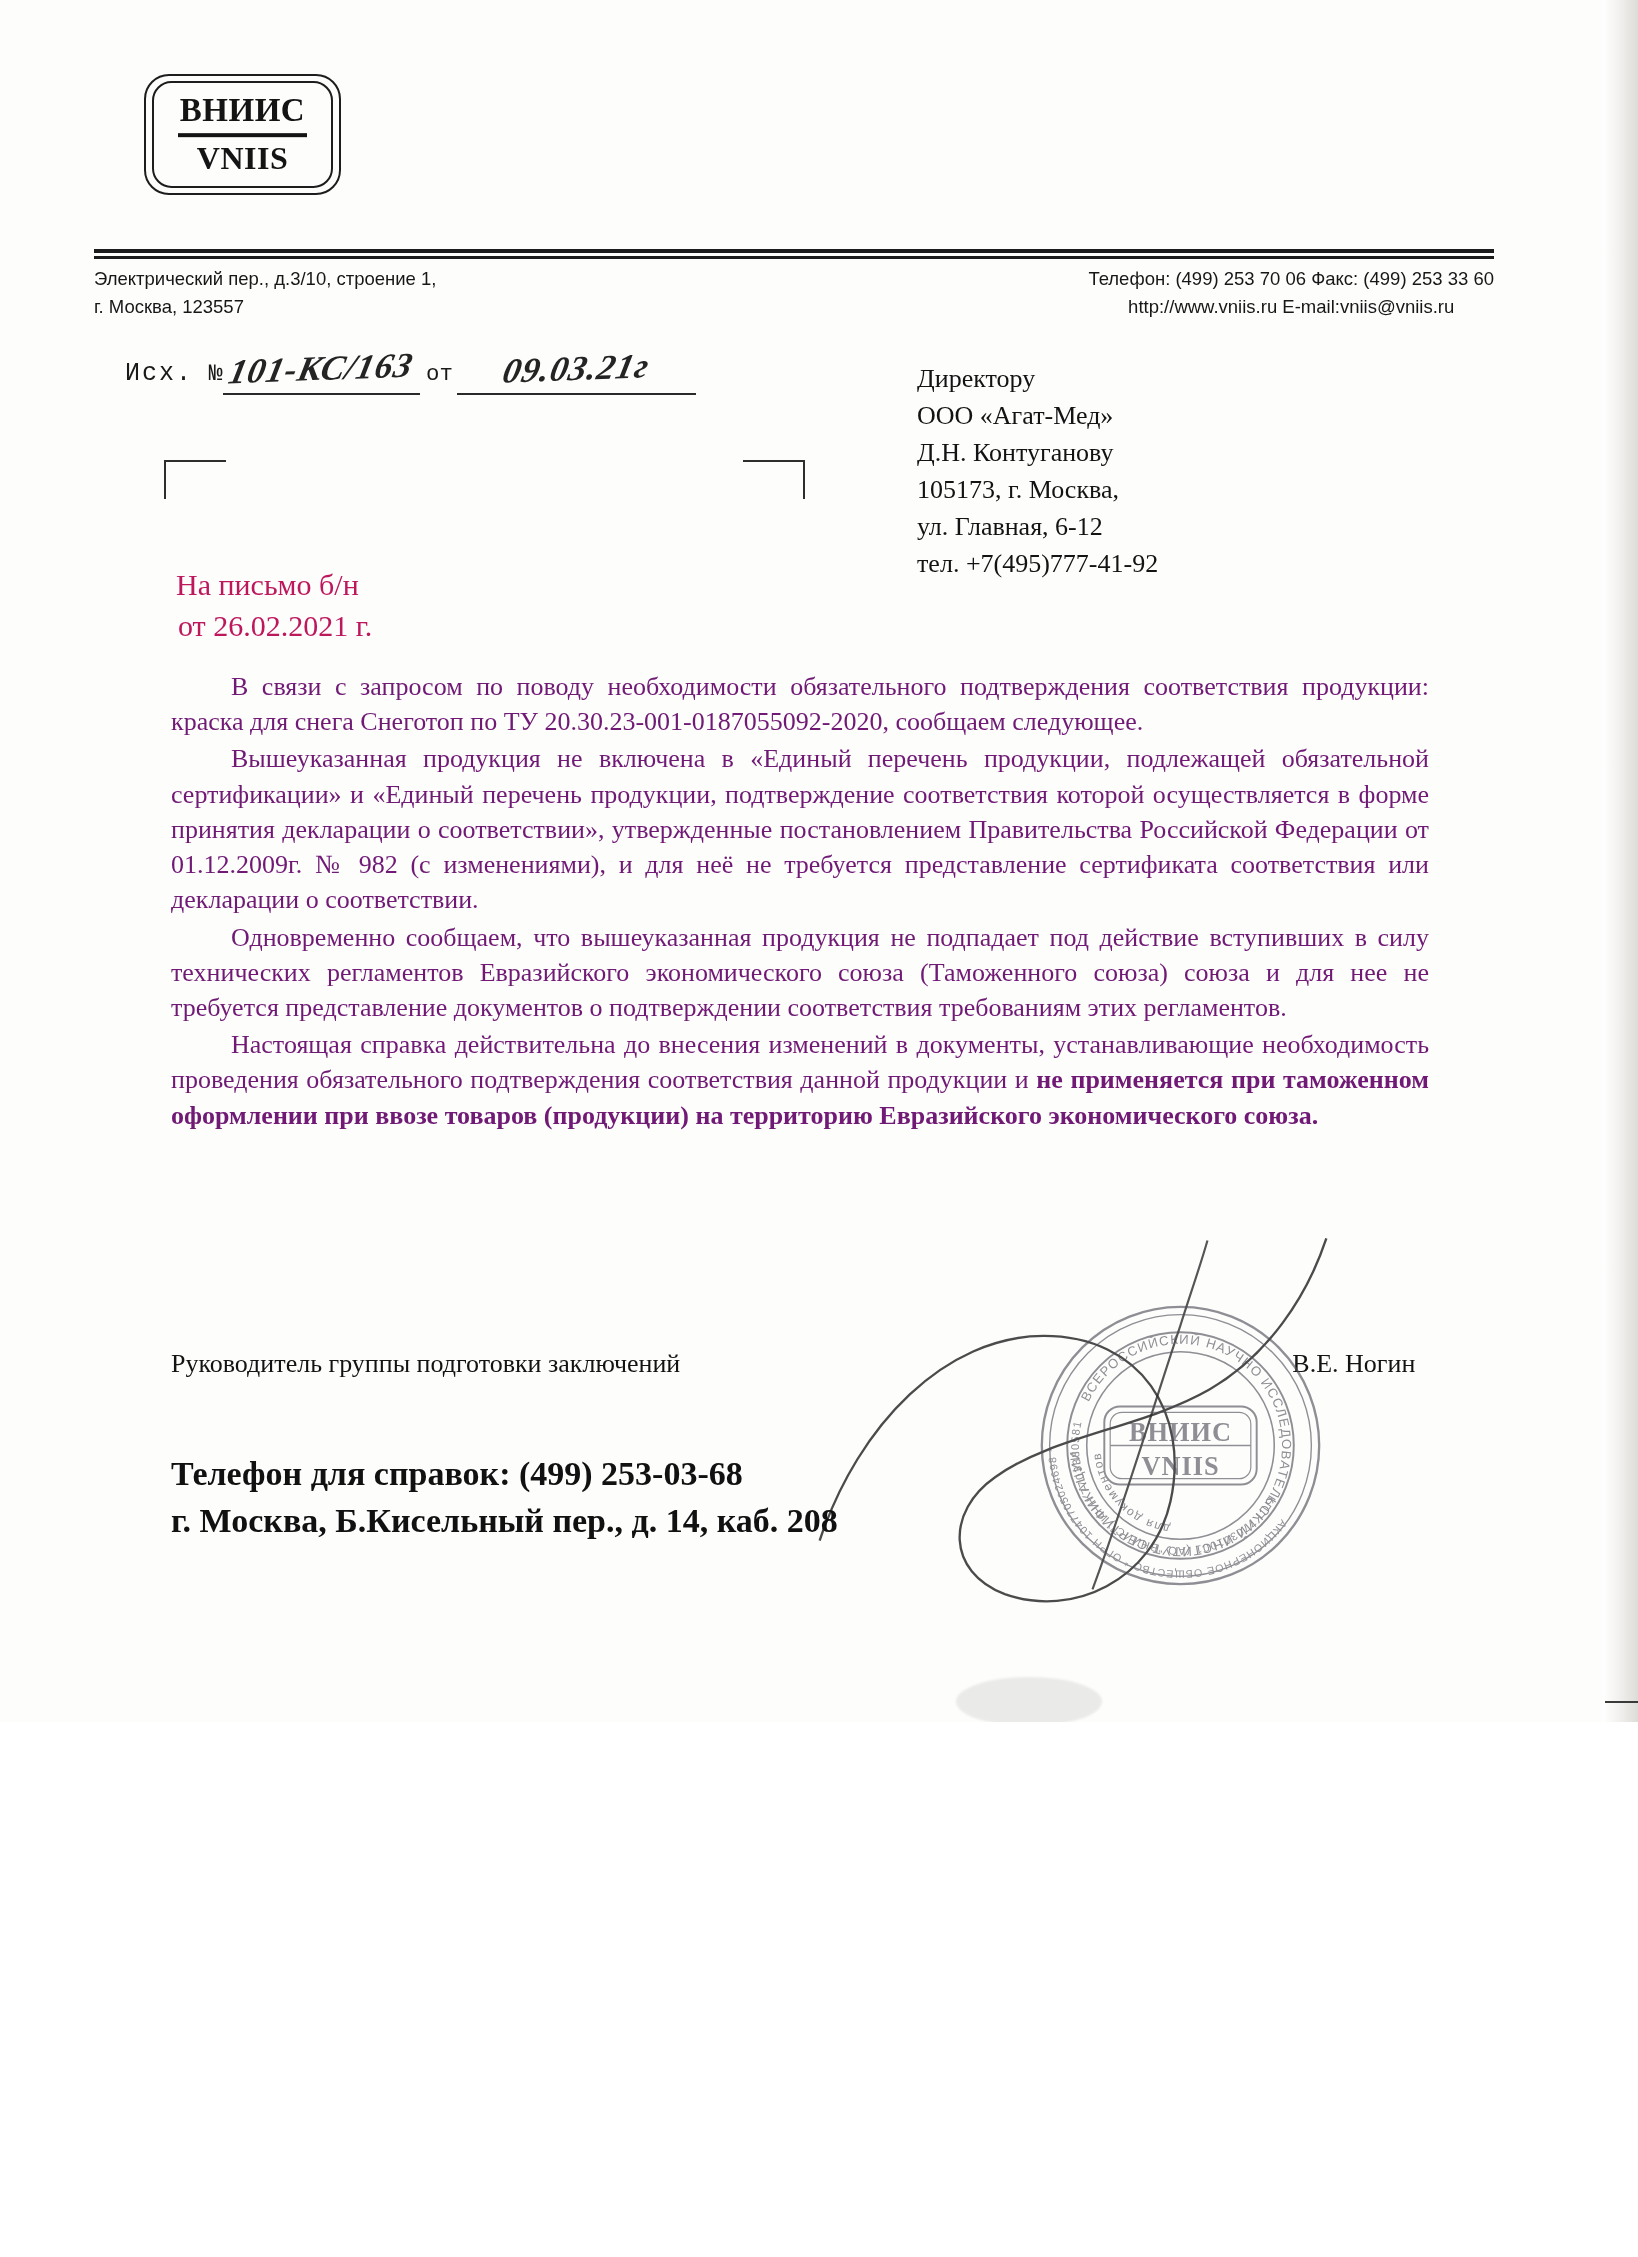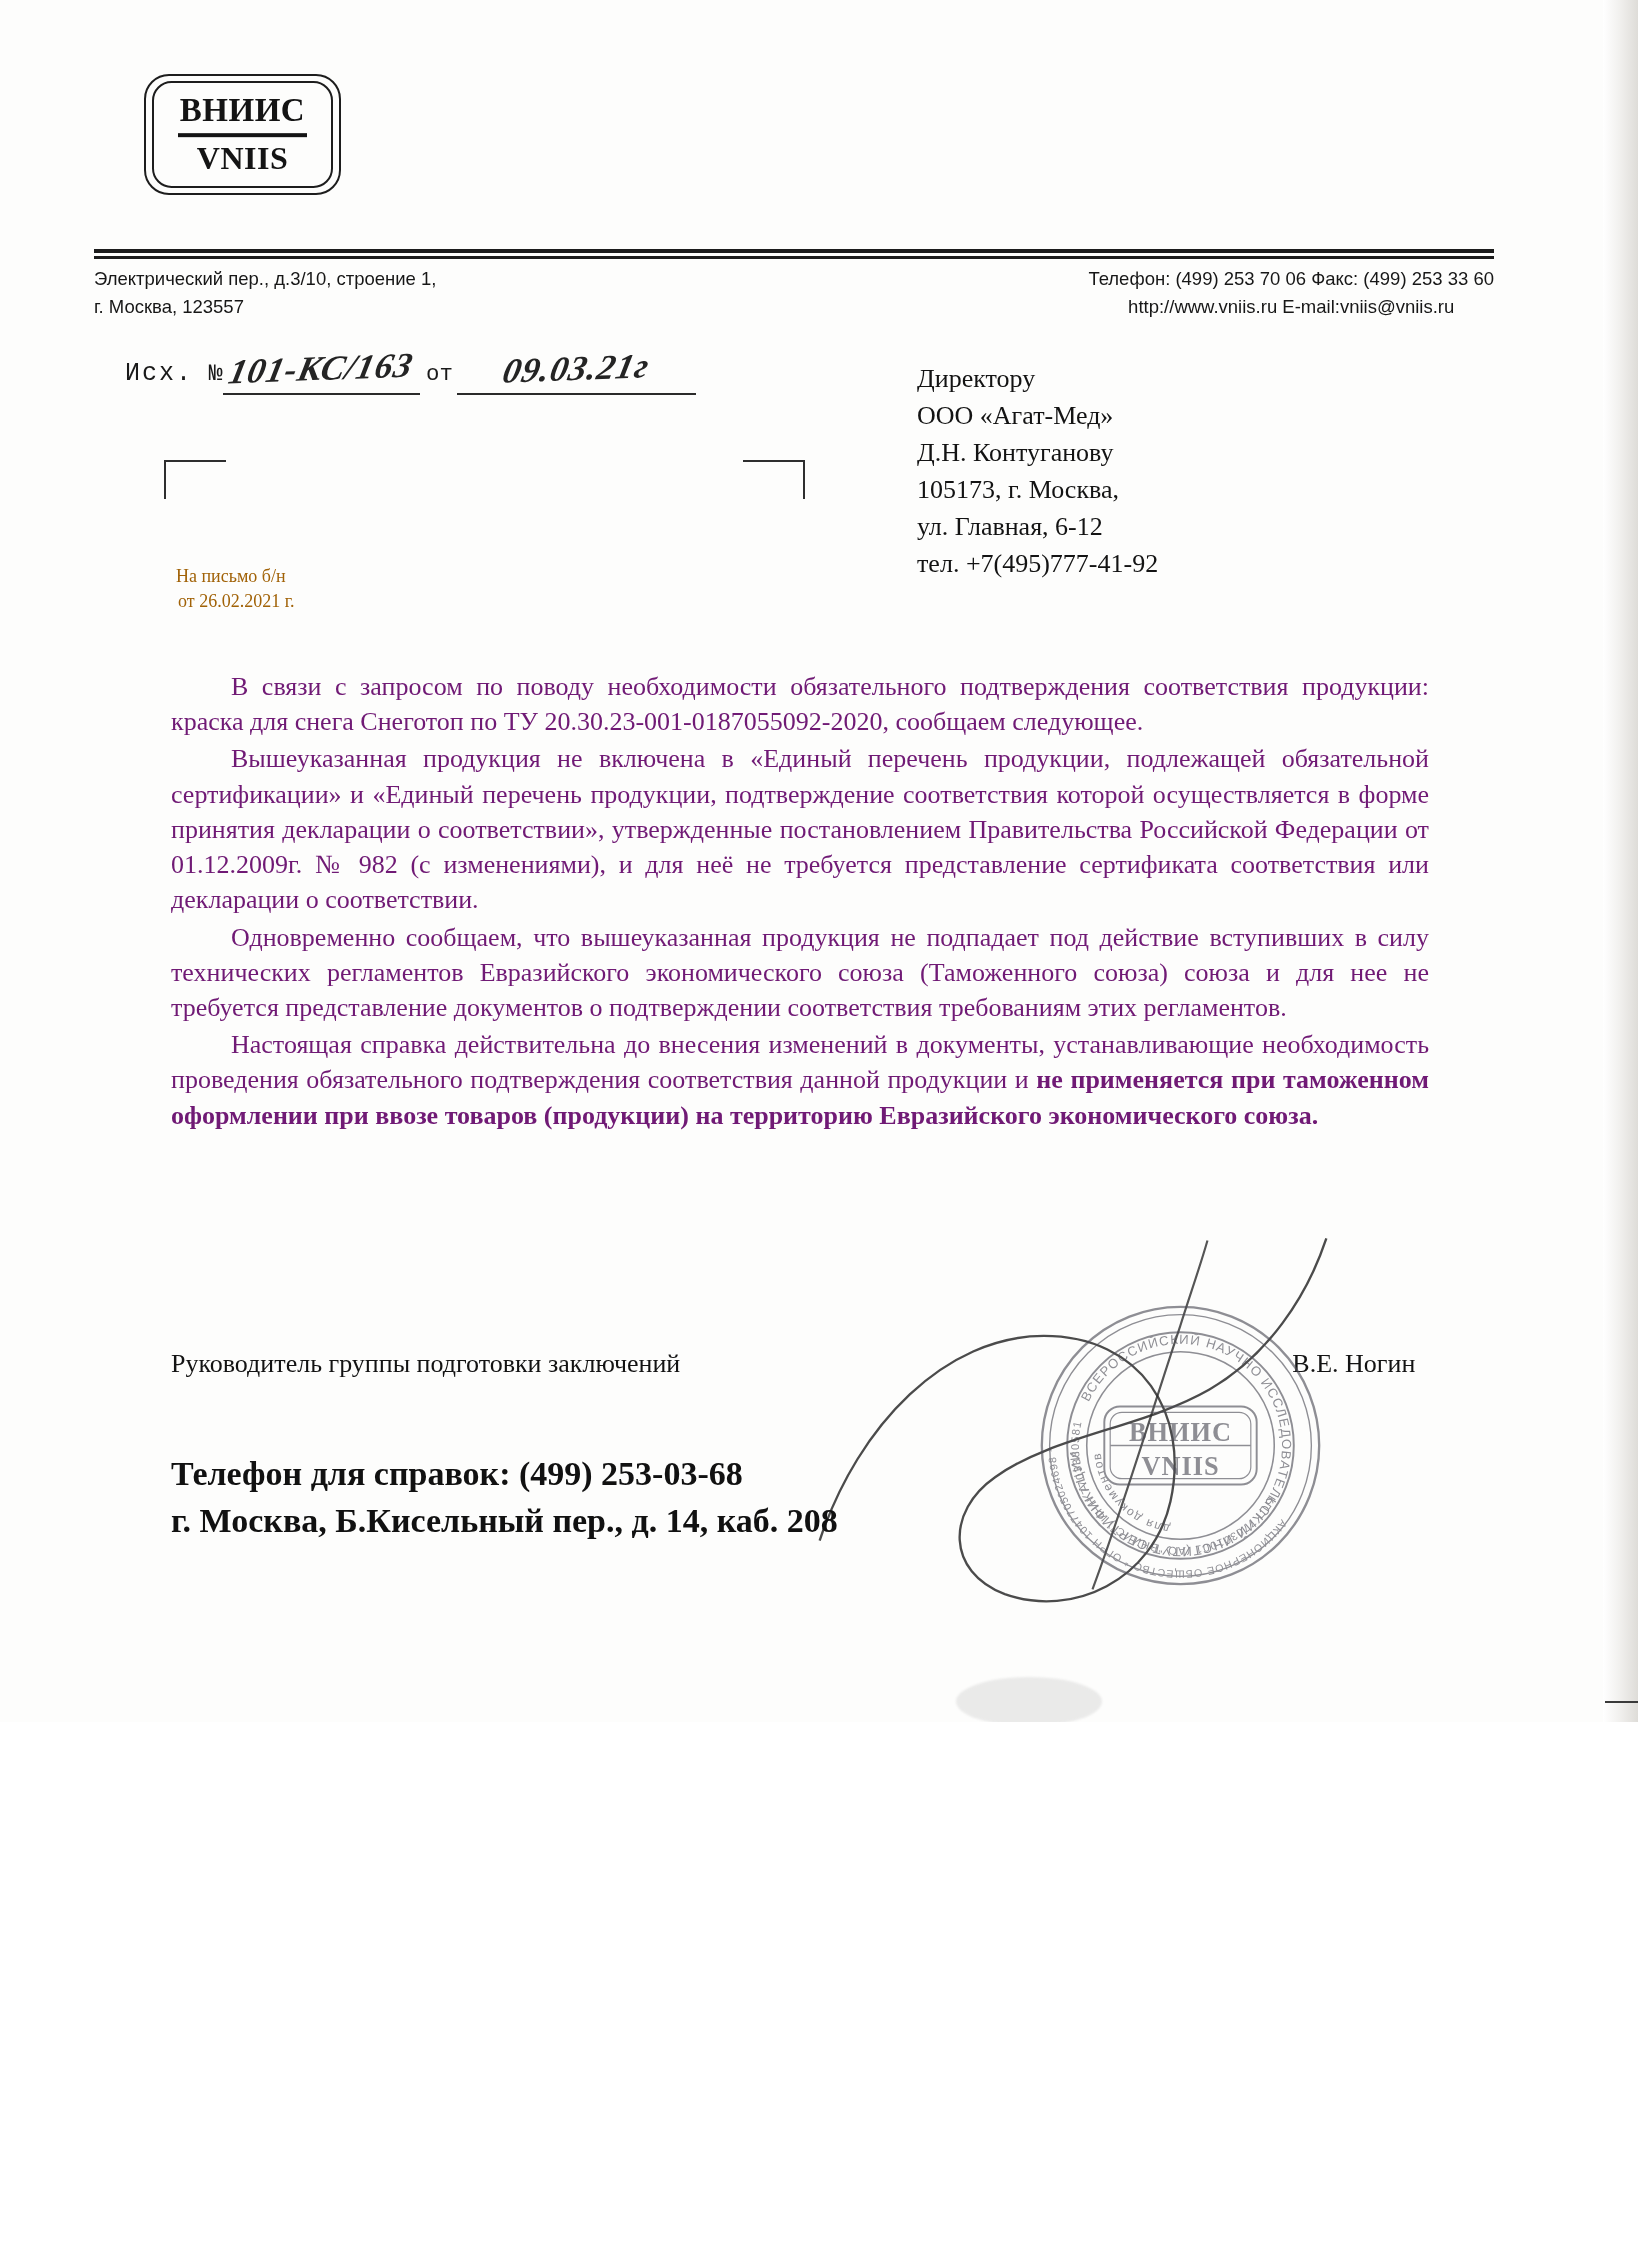--- a/index.html
+++ b/index.html
@@ -200,23 +200,23 @@
     font-size: 26px;
     line-height: 1.42;
     color: #131313;
   }
 
   
   .replyto {
     position: absolute;
     top: 564px;
     left: 176px;
-    font-size: 18px;
+    font-size: 30px;
     line-height: 1.38;
-    color: #a16207;
+    color: #be185d;
   }
   .replyto .r2 { margin-left: 2px; }
 
   
   .body-text {
     position: absolute;
     top: 669px;
     left: 171px;
     width: 1258px;
     font-size: 26px;

